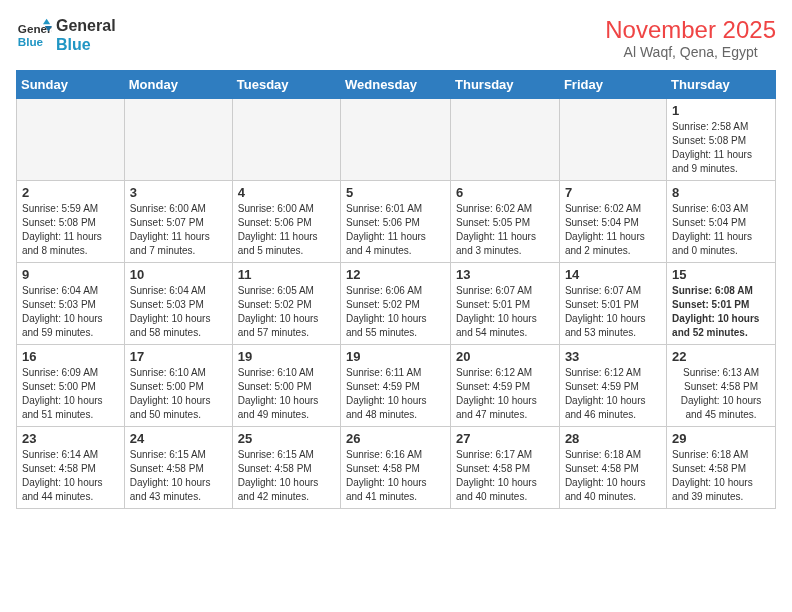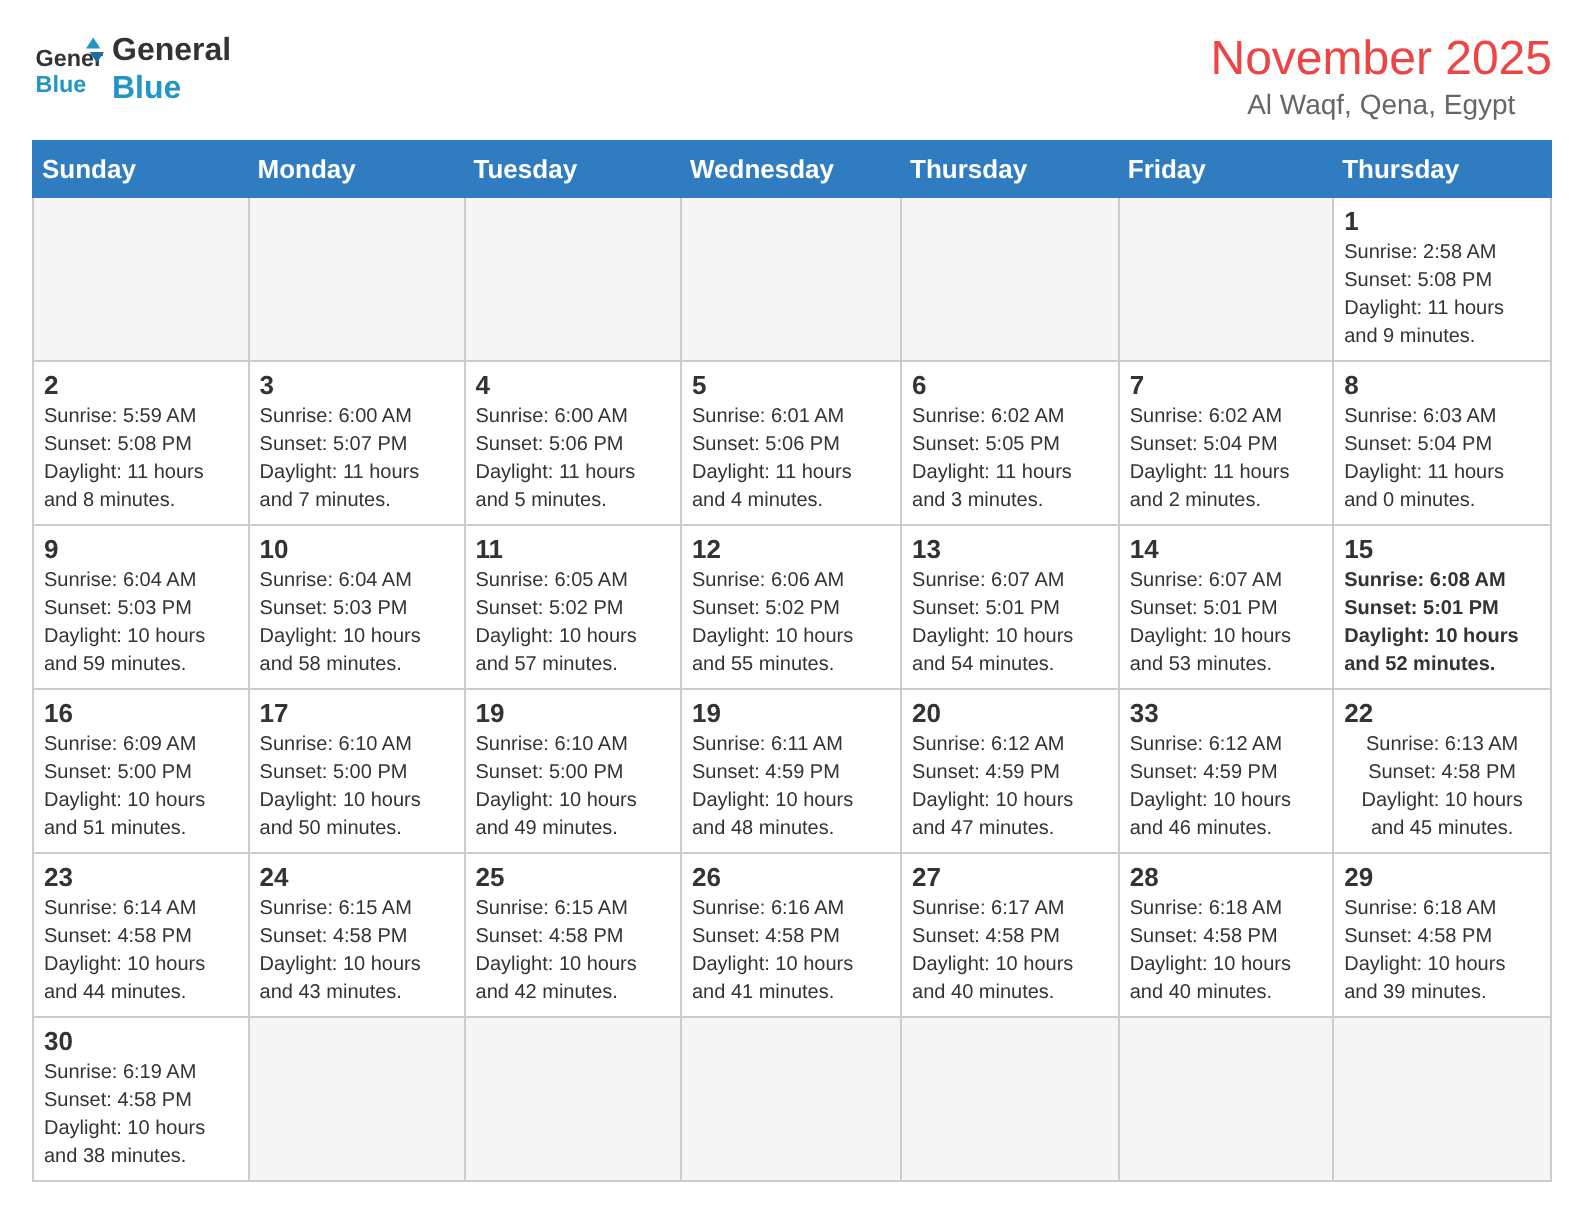--- a/index.html
+++ b/index.html
@@ -299,28 +299,14 @@
 Sunset: 4:58 PM
 Daylight: 10 hours and 40 minutes.</div>
         </td>
         <td>
           <span class="day-number">29</span>
           <div class="day-info" style="white-space: pre-line;">Sunrise: 6:18 AM
 Sunset: 4:58 PM
 Daylight: 10 hours and 39 minutes.</div>
         </td>
       </tr>
-      <tr class="last-row">
-        <td>
-          <span class="day-number">30</span>
-          <div class="day-info" style="white-space: pre-line;">Sunrise: 6:19 AM
-Sunset: 4:58 PM
-Daylight: 10 hours and 38 minutes.</div>
-        </td>
-        <td class="empty"></td>
-        <td class="empty"></td>
-        <td class="empty"></td>
-        <td class="empty"></td>
-        <td class="empty"></td>
-        <td class="empty"></td>
-      </tr>
     </tbody>
 </table>
 
 </body></html>

